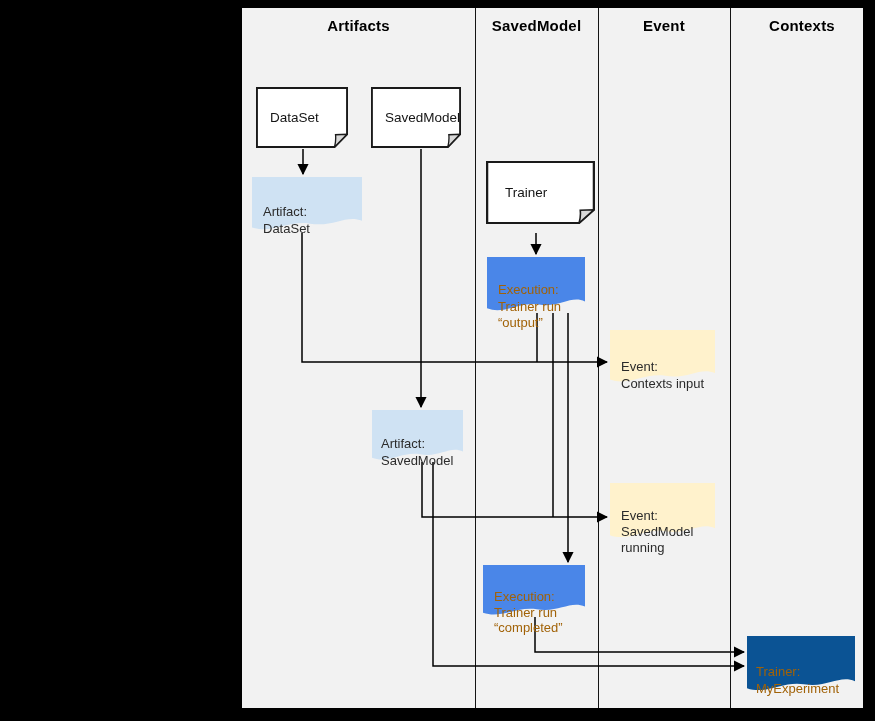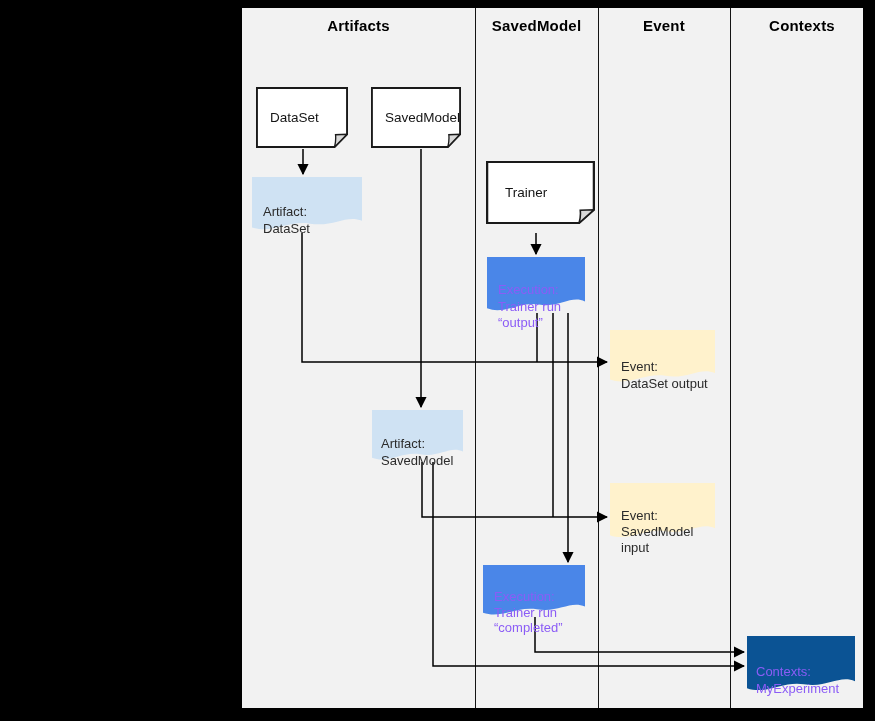--- a/index.html
+++ b/index.html
@@ -10,21 +10,21 @@
   .colhead{position:absolute;top:17px;font-size:15px;font-weight:bold;color:#000;
            text-align:center;letter-spacing:.2px;}
   .connectors{position:absolute;left:0;top:0;pointer-events:none;}
   .doc{position:absolute;}
   .doc svg{position:absolute;left:0;top:0;width:100%;height:100%;}
   .doc .lbl{position:absolute;left:14px;top:50%;transform:translateY(-52%);
             font-size:13.5px;color:#141414;white-space:nowrap;}
   .note{position:absolute;}
   .note svg{position:absolute;left:0;top:0;width:100%;height:100%;}
   .note .txt{position:absolute;left:11px;top:7px;font-size:13px;line-height:16.5px;white-space:nowrap;margin-top:20px;}
-  .note.dark .txt{color:#8b5cf6;}
+  .note.dark .txt{color:#a16207;}
   .note.light .txt{color:#2b2b2b;}
 </style>
 </head>
 <body>
 
 <div class="stage">
   <div class="paper"></div>
 
   <div class="colsep" style="left:475px"></div>
   <div class="colsep" style="left:598px"></div>
@@ -99,58 +99,58 @@
       <div>“output”</div>
     </div>
   </div>
 
   <div class="note light" style="left:610px;top:330px;width:105px;height:58px">
     <svg viewBox="0 0 110 62" preserveAspectRatio="none">
       <path d="M0,0 L110,0 L110,46 C94,39 82,53 58,49 C36,45.5 20,60 0,53 Z" fill="#fff2cc"></path>
     </svg>
     <div class="txt" style="top:9px">
       <div>Event:</div>
-      <div>DataSet output</div>
+      <div>Contexts input</div>
     </div>
   </div>
 
   <div class="note light" style="left:372px;top:410px;width:91px;height:56px">
     <svg viewBox="0 0 110 62" preserveAspectRatio="none">
       <path d="M0,0 L110,0 L110,46 C94,39 82,53 58,49 C36,45.5 20,60 0,53 Z" fill="#cfe2f3"></path>
     </svg>
     <div class="txt" style="left:9px;top:6px">
       <div>Artifact:</div>
       <div>SavedModel</div>
     </div>
   </div>
 
   <div class="note light" style="left:610px;top:483px;width:105px;height:61px">
     <svg viewBox="0 0 110 62" preserveAspectRatio="none">
       <path d="M0,0 L110,0 L110,46 C94,39 82,53 58,49 C36,45.5 20,60 0,53 Z" fill="#fff2cc"></path>
     </svg>
     <div class="txt" style="top:5px;line-height:16px">
       <div>Event:</div>
       <div>SavedModel</div>
-      <div>input</div>
+      <div>running</div>
     </div>
   </div>
 
   <div class="note dark" style="left:483px;top:565px;width:102px;height:56px">
     <svg viewBox="0 0 110 62" preserveAspectRatio="none">
       <path d="M0,0 L110,0 L110,46 C94,39 82,53 58,49 C36,45.5 20,60 0,53 Z" fill="#4a86e8"></path>
     </svg>
     <div class="txt" style="top:4px;line-height:15.5px">
       <div>Execution:</div>
       <div>Trainer run</div>
       <div>“completed”</div>
     </div>
   </div>
 
   <div class="note dark" style="left:747px;top:636px;width:108px;height:61px">
     <svg viewBox="0 0 110 62" preserveAspectRatio="none">
       <path d="M0,0 L110,0 L110,46 C94,39 82,53 58,49 C36,45.5 20,60 0,53 Z" fill="#0b5394"></path>
     </svg>
     <div class="txt" style="left:9px;top:8px">
-      <div>Contexts:</div>
+      <div>Trainer:</div>
       <div>MyExperiment</div>
     </div>
   </div>
 </div>
 
 </body></html>

